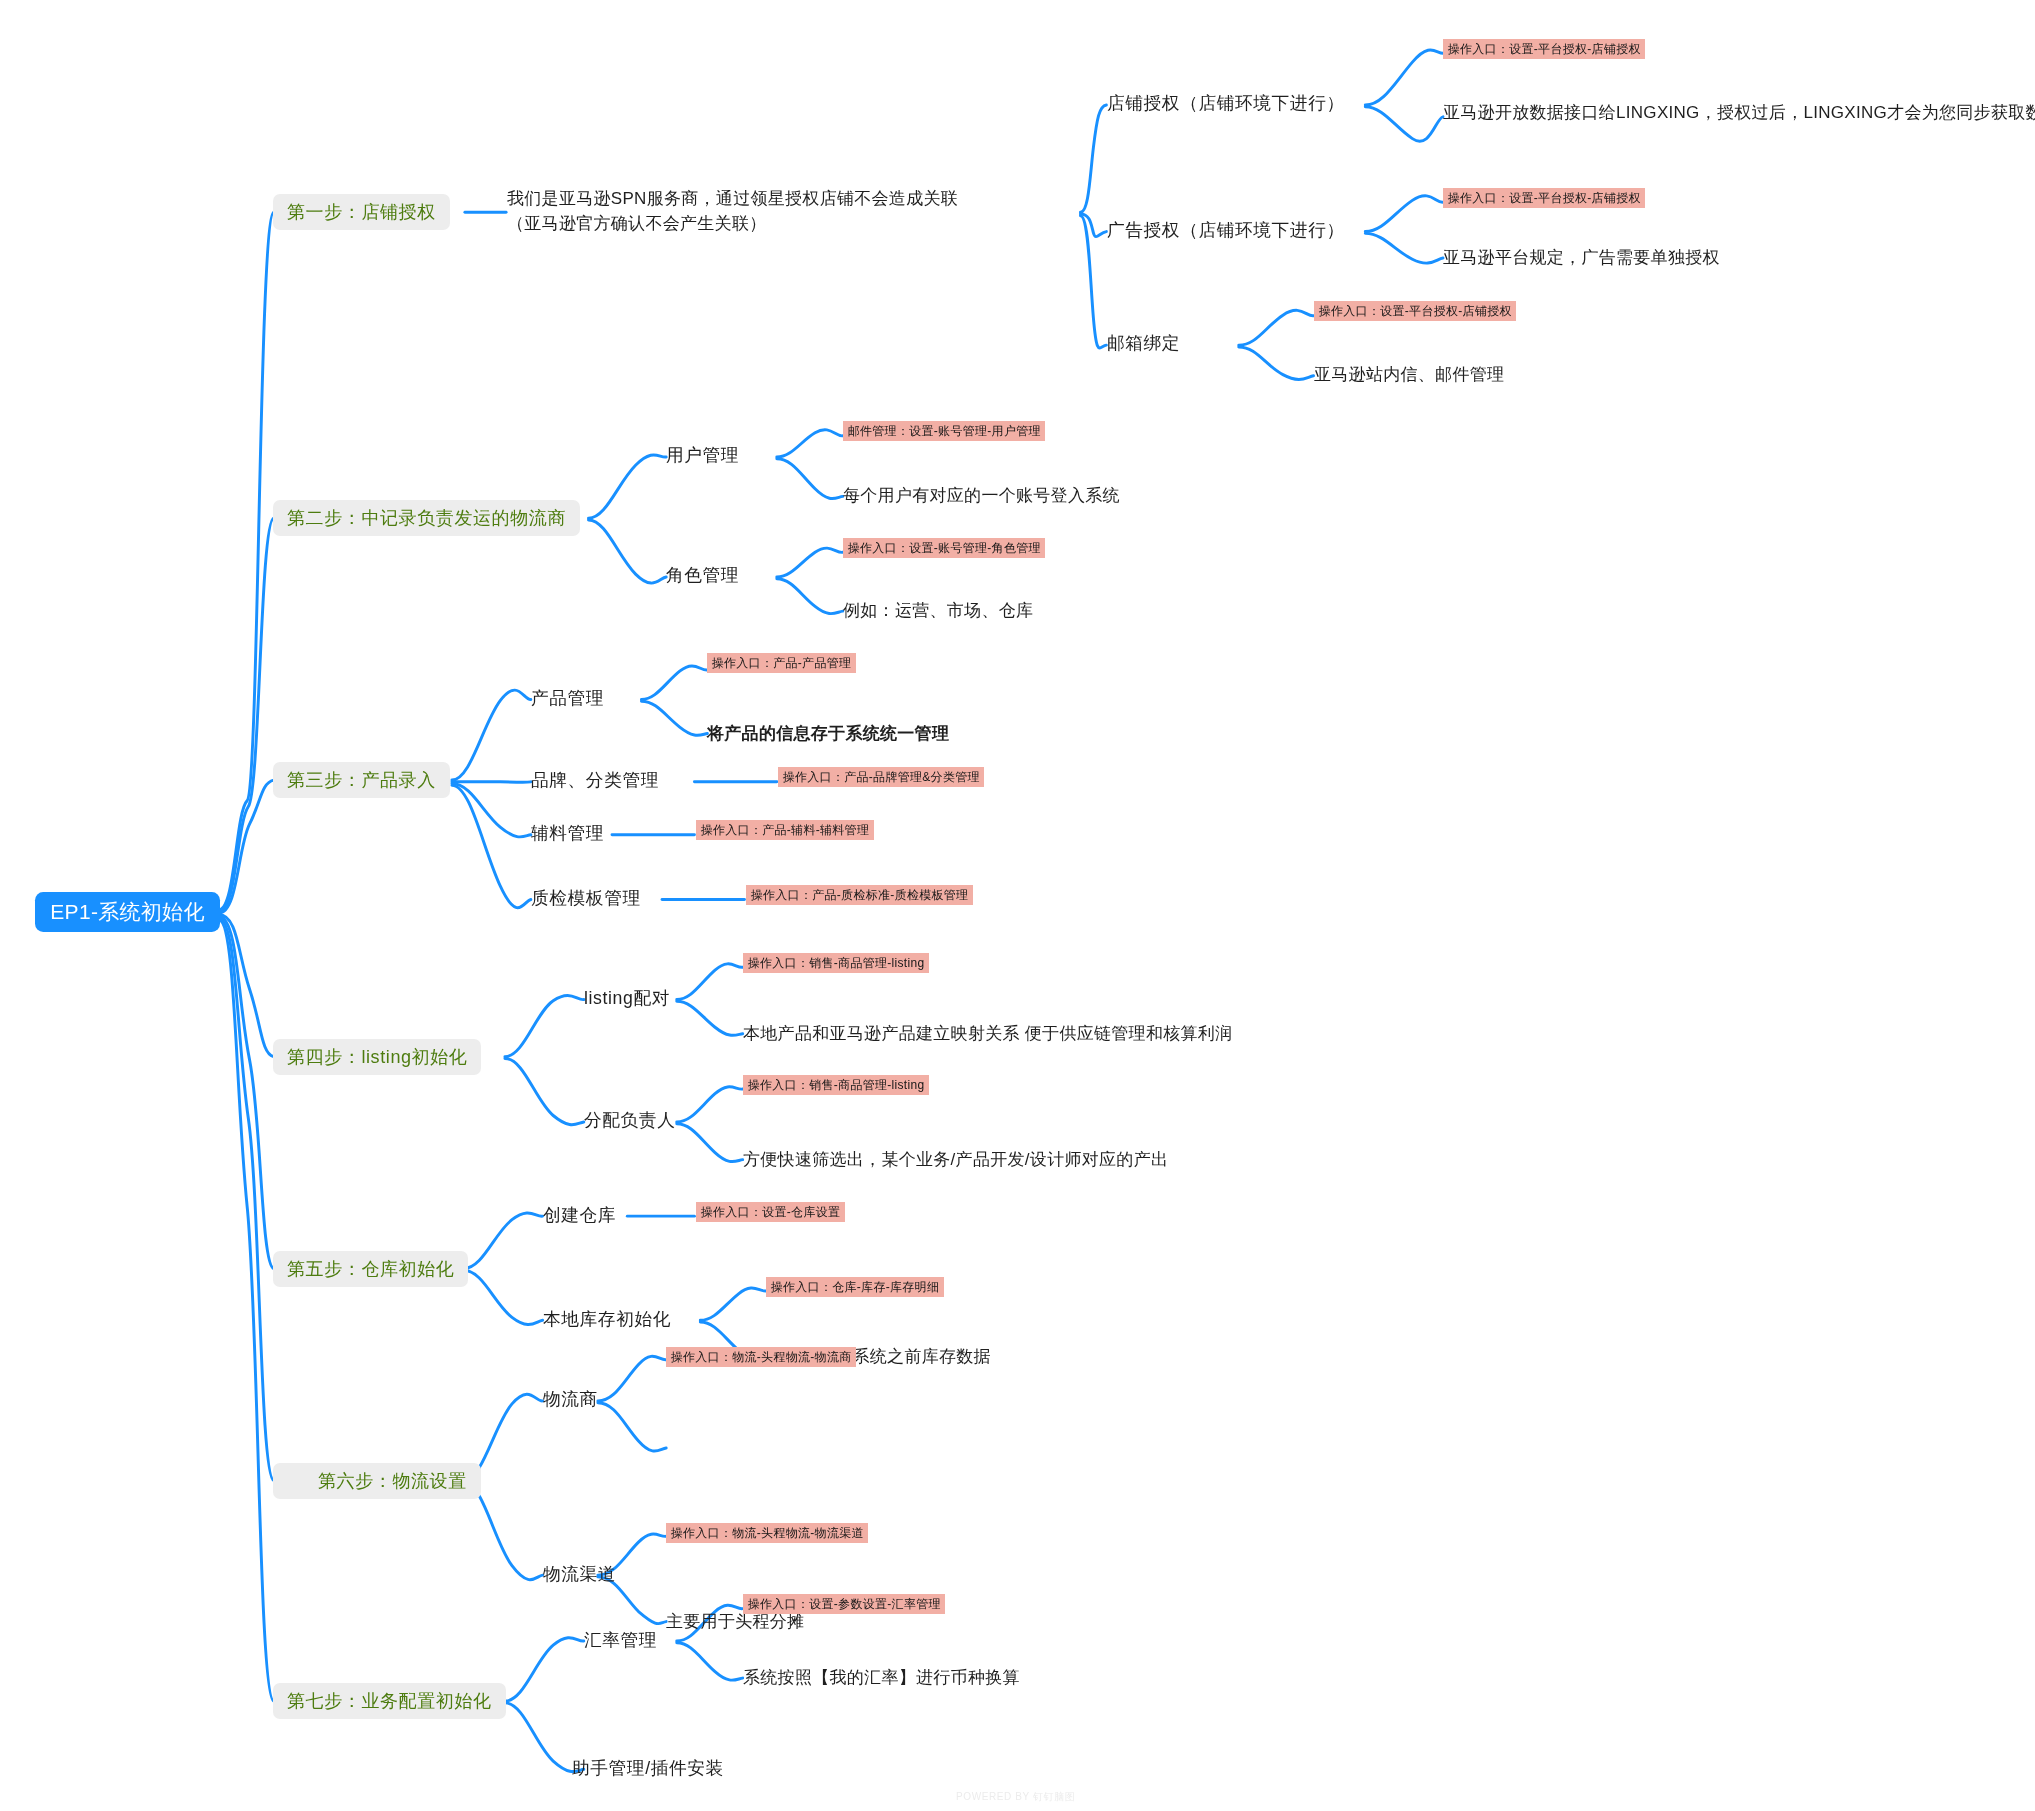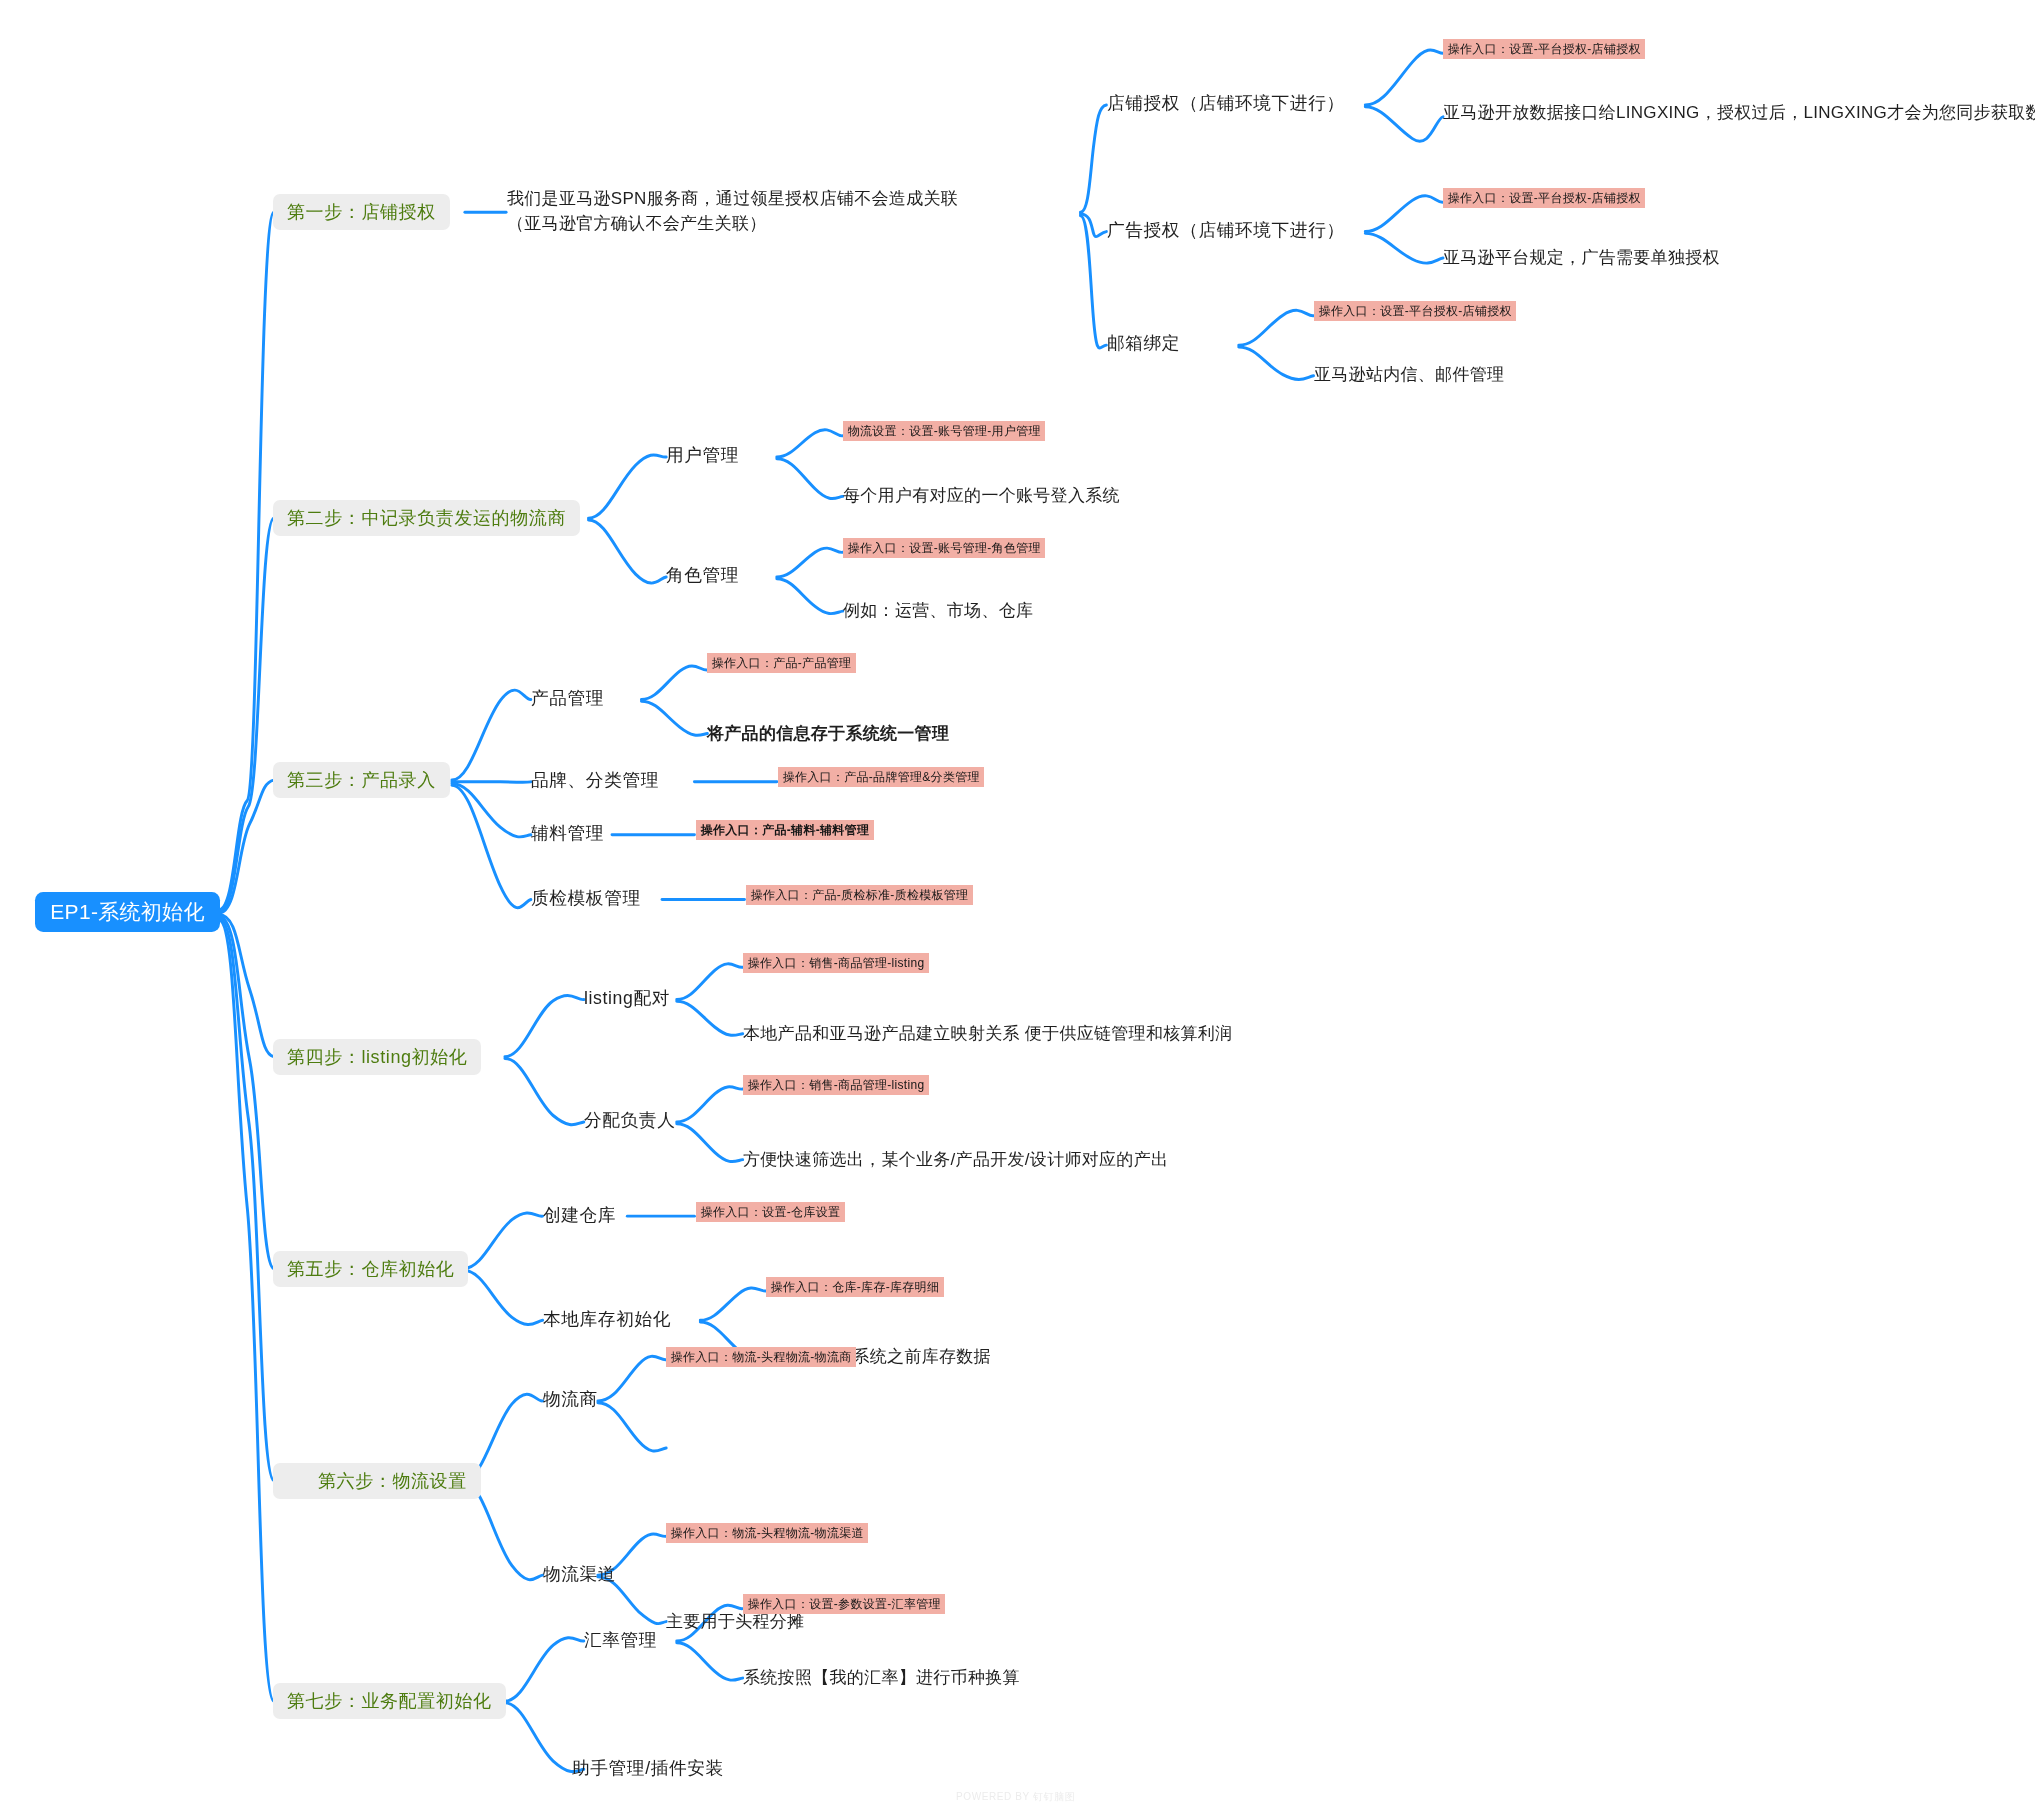--- a/index.html
+++ b/index.html
@@ -179,38 +179,38 @@
   <div class="node hl" style="left:1443px; top:188px;">操作入口：设置-平台授权-店铺授权</div>
   <div class="node l3" style="left:1443px; top:249px;">亚马逊平台规定，广告需要单独授权</div>
 
   <div class="node l2" style="left:1107px; top:335px;">邮箱绑定</div>
   <div class="node hl" style="left:1314px; top:301px;">操作入口：设置-平台授权-店铺授权</div>
   <div class="node l3" style="left:1314px; top:366px;">亚马逊站内信、邮件管理</div>
 
   <div class="node step" style="left:273px; top:500px;">第二步：中记录负责发运的物流商</div>
 
   <div class="node l2" style="left:666px; top:447px;">用户管理</div>
-  <div class="node hl" style="left:843px; top:421px;">物流设置：设置-账号管理-用户管理</div>
+  <div class="node hl" style="left:843px; top:421px;">邮件管理：设置-账号管理-用户管理</div>
   <div class="node l3" style="left:843px; top:487px;">每个用户有对应的一个账号登入系统</div>
 
   <div class="node l2" style="left:666px; top:567px;">角色管理</div>
   <div class="node hl" style="left:843px; top:538px;">操作入口：设置-账号管理-角色管理</div>
   <div class="node l3" style="left:843px; top:602px;">例如：运营、市场、仓库</div>
 
   <div class="node step" style="left:273px; top:762px;">第三步：产品录入</div>
 
   <div class="node l2" style="left:531px; top:690px;">产品管理</div>
   <div class="node hl" style="left:707px; top:653px;">操作入口：产品-产品管理</div>
   <div class="node l3" style="left:707px; top:725px;font-weight:bold;">将产品的信息存于系统统一管理</div>
 
   <div class="node l2" style="left:531px; top:772px;">品牌、分类管理</div>
   <div class="node hl" style="left:778px; top:767px;">操作入口：产品-品牌管理&amp;分类管理</div>
 
   <div class="node l2" style="left:531px; top:825px;">辅料管理</div>
-  <div class="node hl" style="left:696px; top:820px;font-weight:bold;">操作入口：产品-辅料-辅料管理</div>
+  <div class="node hl" style="left:696px; top:820px;">操作入口：产品-辅料-辅料管理</div>
 
   <div class="node l2" style="left:531px; top:890px;">质检模板管理</div>
   <div class="node hl" style="left:746px; top:885px;">操作入口：产品-质检标准-质检模板管理</div>
 
   <div class="node step" style="left:273px; top:1039px;">第四步：listing初始化</div>
 
   <div class="node l2" style="left:584px; top:990px;">listing配对</div>
   <div class="node hl" style="left:743px; top:953px;">操作入口：销售-商品管理-listing</div>
   <div class="node l3" style="left:743px; top:1025px;">本地产品和亚马逊产品建立映射关系 便于供应链管理和核算利润</div>
 

